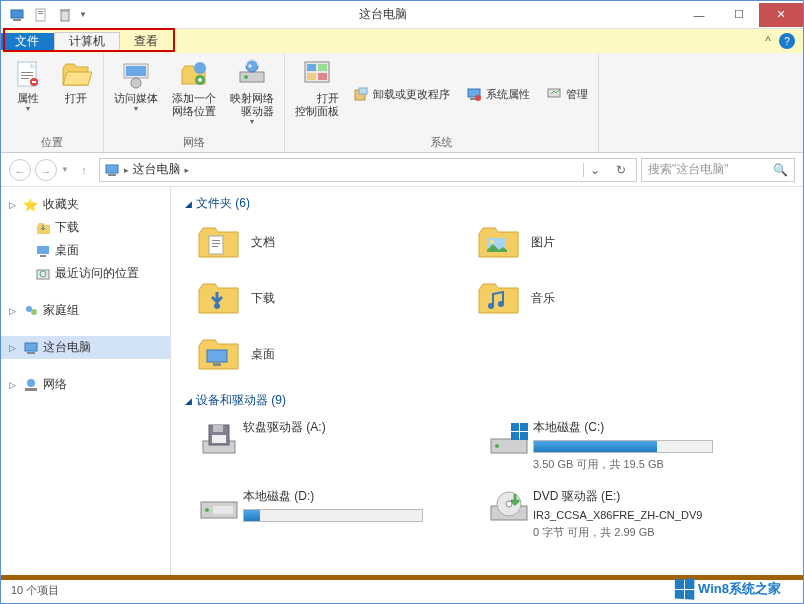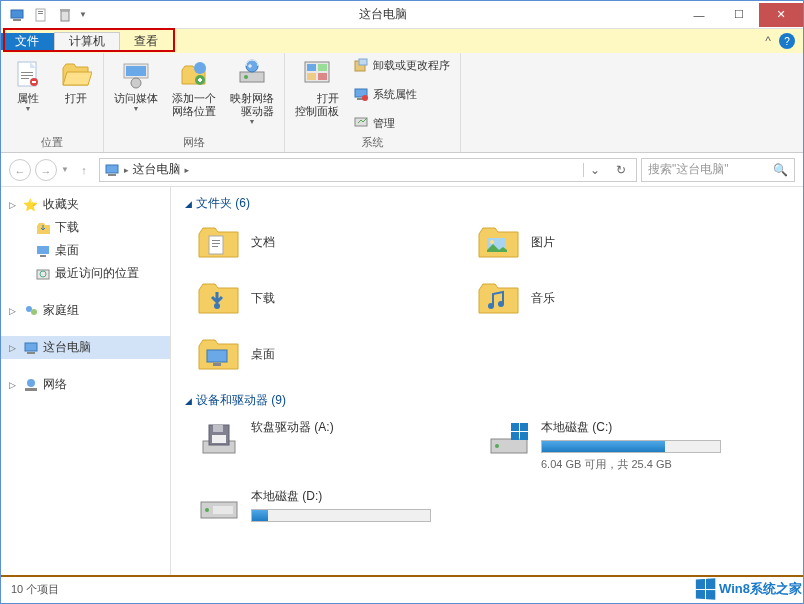--- a/index.html
+++ b/index.html
@@ -25,21 +25,21 @@
 .ribbon { height: 100px; background: #f5f5f5; border-bottom: 1px solid #ccc; display: flex; }
 .ribbon-group { border-right: 1px solid #ddd; display: flex; flex-direction: column; padding: 2px 4px 0; }
 .rg-body { display: flex; flex: 1; gap: 2px; }
 .rg-label { text-align: center; color: #666; font-size: 11px; padding: 2px 0; }
 .rbtn { display: flex; flex-direction: column; align-items: center; justify-content: flex-start; padding: 3px 6px; cursor: pointer; min-width: 46px; }
 .rbtn .ico { width: 32px; height: 32px; display: flex; align-items: center; justify-content: center; }
 .rbtn .lbl { font-size: 11px; text-align: right; line-height: 1.2; margin-top: 2px; }
 .rbtn .drop { font-size: 7px; color: #666; }
 .rbtn-sm { display: flex; align-items: center; gap: 4px; padding: 2px 6px; cursor: pointer; font-size: 11px; }
 .rbtn-sm .ico-sm { width: 16px; height: 16px; display: flex; align-items: center; justify-content: center; }
-.rcol { display: flex; flex-direction: column; justify-content: space-between; gap: 4px; }
+.rcol { display: flex; flex-direction: row; justify-content: flex-start; gap: 4px; }
 
 .navbar { height: 34px; display: flex; align-items: center; gap: 4px; padding: 0 8px; border-bottom: 1px solid #e0e0e0; }
 .nav-arrow { width: 22px; height: 22px; border: 1px solid #ccc; border-radius: 50%; display: flex; align-items: center; justify-content: center; color: #999; cursor: pointer; font-size: 11px; }
 .breadcrumb { flex: 1; height: 24px; border: 1px solid #ccc; display: flex; align-items: center; padding: 0 4px; gap: 4px; }
 .bc-icon { width: 16px; height: 16px; }
 .bc-sep { color: #666; font-size: 9px; }
 .bc-text { font-size: 12px; }
 .bc-refresh { margin-left: auto; padding: 0 6px; color: #666; border-left: 1px solid #ccc; }
 .searchbox { width: 154px; height: 24px; border: 1px solid #ccc; display: flex; align-items: center; padding: 0 6px; color: #999; gap: 4px; }
 
@@ -53,30 +53,30 @@
 .tree-item.child { padding-left: 34px; }
 
 .content { flex: 1; padding: 8px 14px; overflow: auto; }
 .section-header { display: flex; align-items: center; gap: 4px; color: #0a4b8c; font-size: 12px; margin-bottom: 6px; cursor: pointer; }
 .section-chev { font-size: 9px; }
 .item-grid { display: flex; flex-wrap: wrap; gap: 8px 10px; margin-bottom: 14px; padding-left: 6px; }
 .folder-item { width: 270px; display: flex; align-items: center; gap: 8px; padding: 4px; cursor: pointer; }
 .folder-icon { width: 48px; height: 40px; display: flex; align-items: center; justify-content: center; }
 .folder-label { font-size: 12px; }
 
-.drive-item { width: 280px; display: flex; gap: 8px; padding: 4px; cursor: pointer; }
+.drive-item { width: 280px; display: flex; padding: 4px; cursor: pointer; }
 .drive-icon { width: 48px; height: 40px; display: flex; align-items: center; justify-content: center; }
 .drive-info { flex: 1; }
 .drive-label { font-size: 12px; margin-bottom: 4px; }
 .drive-bar { width: 180px; height: 13px; border: 1px solid #bbb; background: #f0f0f0; position: relative; }
 .drive-fill { position: absolute; top: 0; left: 0; height: 100%; background: linear-gradient(#4ea8e8, #1f7dc3); }
 .drive-stats { font-size: 11px; color: #666; margin-top: 4px; }
 
-.statusbar { height: 26px; border-top: 2px solid #a16207; display: flex; align-items: center; padding: 0 10px; font-size: 11px; color: #555; }
-.watermark { position: absolute; right: 1px; bottom: 4px; display: flex; align-items: center; gap: 4px; color: #1979ca; font-size: 13px; font-weight: bold; }
+.statusbar { height: 26px; border-top: 5px solid #a16207; display: flex; align-items: center; padding: 0 10px; font-size: 11px; color: #555; }
+.watermark { position: absolute; right: 22px; bottom: 4px; display: flex; align-items: center; gap: 4px; color: #1979ca; font-size: 13px; font-weight: bold; }
 .win-logo { display: grid; grid-template-columns: 1fr 1fr; grid-template-rows: 1fr 1fr; gap: 1px; width: 20px; height: 20px; transform: perspective(40px) rotateY(-14deg); }
 .win-logo span { background: #1f7dc3; }
 
 svg { display: block; }
 </style>
 </head>
 <body>
 
 <div class="titlebar">
   <div class="qat">
@@ -432,36 +432,51 @@
                 <rect x="0" y="9" width="8" height="8" fill="#1f7dc3"></rect>
                 <rect x="9" y="9" width="8" height="8" fill="#1f7dc3"></rect>
               </g>
             </svg>
           </div>
         <div class="drive-info">
           <div class="drive-label">本地磁盘 (C:)</div>
           <div class="drive-bar">
               <div class="drive-fill" style="width:69%"></div>
             </div>
-          <div class="drive-stats">6.04 GB 可用，共 25.4 GB</div>
+          <div class="drive-stats">3.50 GB 可用，共 19.5 GB</div>
         </div>
       </div>
       <div class="drive-item">
         <div class="drive-icon">
             <svg width="48" height="40">
               <rect x="6" y="14" width="36" height="16" fill="#d0d0d0" stroke="#888"></rect>
               <circle cx="12" cy="22" r="2" fill="#5a5"></circle>
               <rect x="18" y="18" width="20" height="8" fill="#e8e8e8"></rect>
             </svg>
           </div>
         <div class="drive-info">
           <div class="drive-label">本地磁盘 (D:)</div>
           <div class="drive-bar">
               <div class="drive-fill" style="width:9%"></div>
             </div>
+        </div>
+      </div>
+      <div class="drive-item">
+        <div class="drive-icon">
+            <svg width="48" height="40">
+              <rect x="6" y="18" width="36" height="14" fill="#d0d0d0" stroke="#888"></rect>
+              <circle cx="24" cy="16" r="12" fill="#e8e8e8" stroke="#aaa"></circle>
+              <circle cx="24" cy="16" r="3" fill="#fff" stroke="#888"></circle>
+              <path d="M30 6 v10 m-4-4 l4 4 l4-4" stroke="#5a5" stroke-width="3" fill="none"></path>
+            </svg>
+          </div>
+        <div class="drive-info">
+          <div class="drive-label">DVD 驱动器 (E:)</div>
+          <div class="drive-label" style="font-size:11px">IR3_CCSA_X86FRE_ZH-CN_DV9</div>
+          <div class="drive-stats">0 字节 可用，共 2.99 GB</div>
         </div>
       </div>
     </div>
   </div>
 </div>
 
 <div class="statusbar">
   <span>10 个项目</span>
 </div>
 

